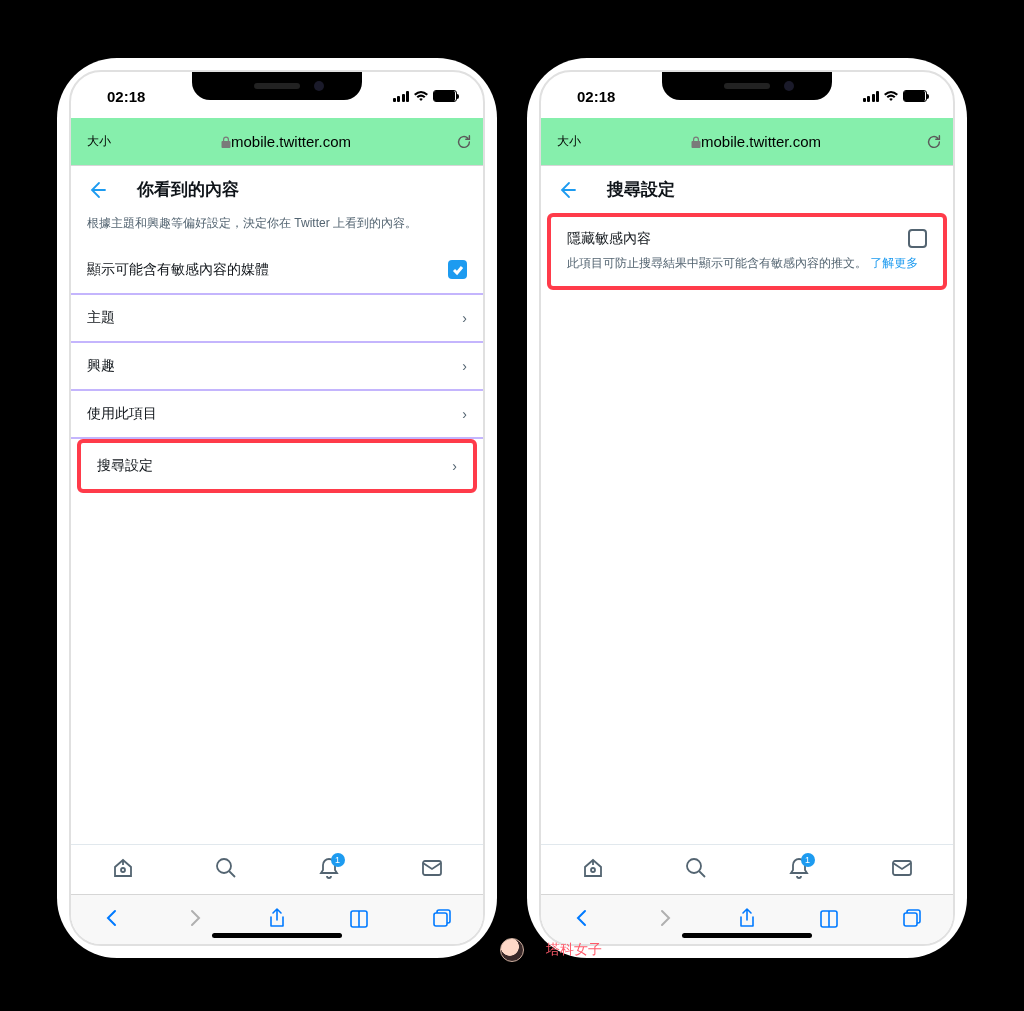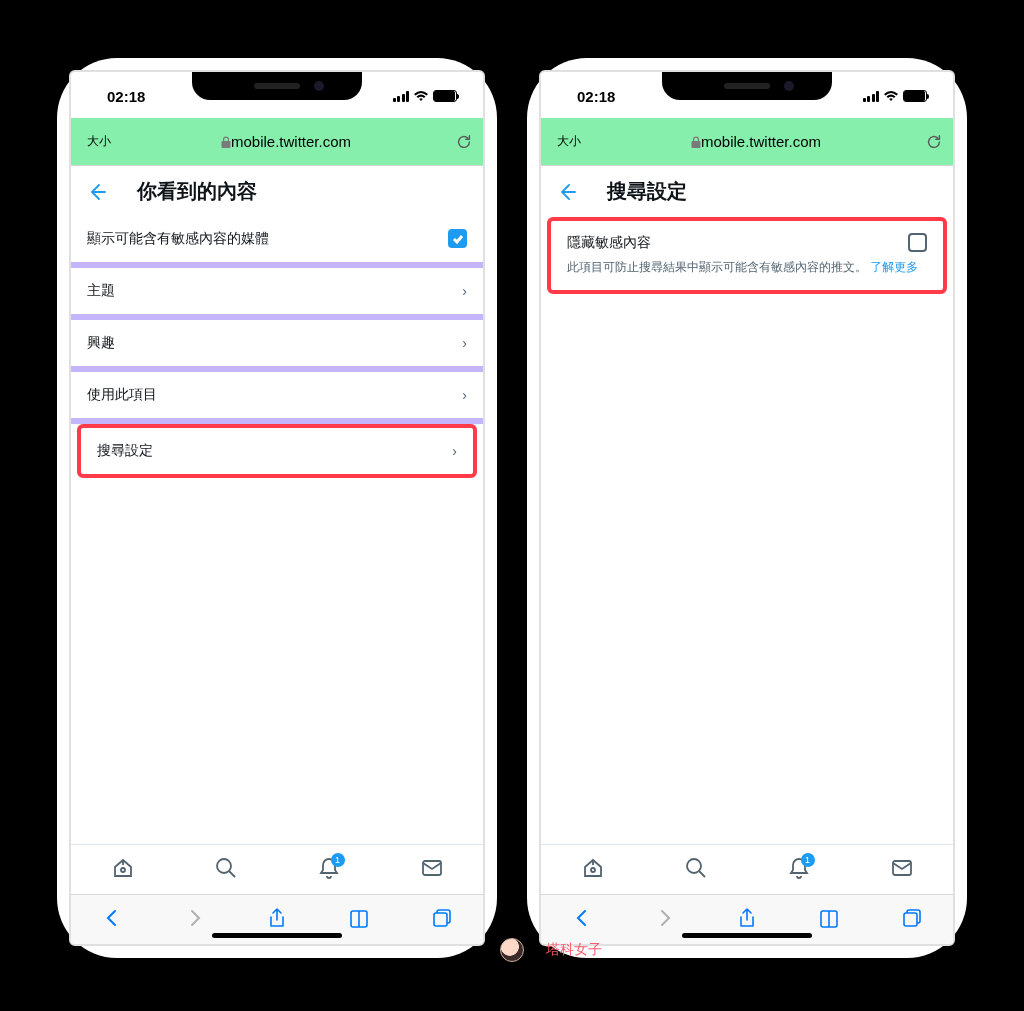--- a/index.html
+++ b/index.html
@@ -21,21 +21,21 @@
     width: 440px;
     height: 900px;
     background: #fff;
     border-radius: 60px;
     padding: 12px;
     position: relative;
     box-shadow: 0 4px 30px rgba(0,0,0,0.5);
   }
   .phone-inner {
     border: 2px solid #e0e0e0;
-    border-radius: 6px;
+    border-radius: 32px;
     height: 100%;
     overflow: hidden;
     background: #fff;
     display: flex;
     flex-direction: column;
     position: relative;
   }
   .notch {
     position: absolute;
     top: 0;
@@ -138,35 +138,35 @@
   }
   .app-header {
     display: flex;
     align-items: center;
     padding: 12px 16px 10px;
     gap: 30px;
     position: relative;
   }
   .back-arrow { color: #1d9bf0; }
   .page-title {
-    font-size: 20px;
+    font-size: 17px;
     font-weight: 700;
     color: #0f1419;
   }
   .sub-desc {
     font-size: 12px;
     color: #536471;
     padding: 4px 16px 14px;
   }
   .row {
     display: flex;
     justify-content: space-between;
     align-items: center;
     padding: 14px 16px;
-    border-bottom: 6px solid #c4b5fd;
+    border-bottom: 2px solid #c4b5fd;
     font-size: 14px;
     color: #0f1419;
   }
   .row.noborder { border-bottom: none; }
   .row-checkbox {
     width: 19px; height: 19px; border-radius: 4px; display:flex;
     align-items:center; justify-content:center;
   }
   .row-checkbox.checked { background: #1d9bf0; }
   .row-checkbox.unchecked { border: 2px solid #536471; }
@@ -286,20 +286,21 @@
           </svg>
       </div>
 
       <div class="content">
         <div class="app-header">
           <svg width="20" height="20" class="back-arrow" viewBox="0 0 20 20">
               <path d="M12 3 L5 10 L12 17 M5 10 H18" stroke="#1d9bf0" stroke-width="1.8" fill="none" stroke-linecap="round"></path>
             </svg>
           <span class="page-title">你看到的內容</span>
         </div>
+        <div class="sub-desc">根據主題和興趣等偏好設定，決定你在 Twitter 上看到的內容。</div>
 
         <div class="row">
           <span>顯示可能含有敏感內容的媒體</span>
           <div class="row-checkbox checked">
             <svg class="check-svg" viewBox="0 0 12 12">
                 <path d="M2 6 L5 9 L10 3"></path>
               </svg>
           </div>
         </div>
 

